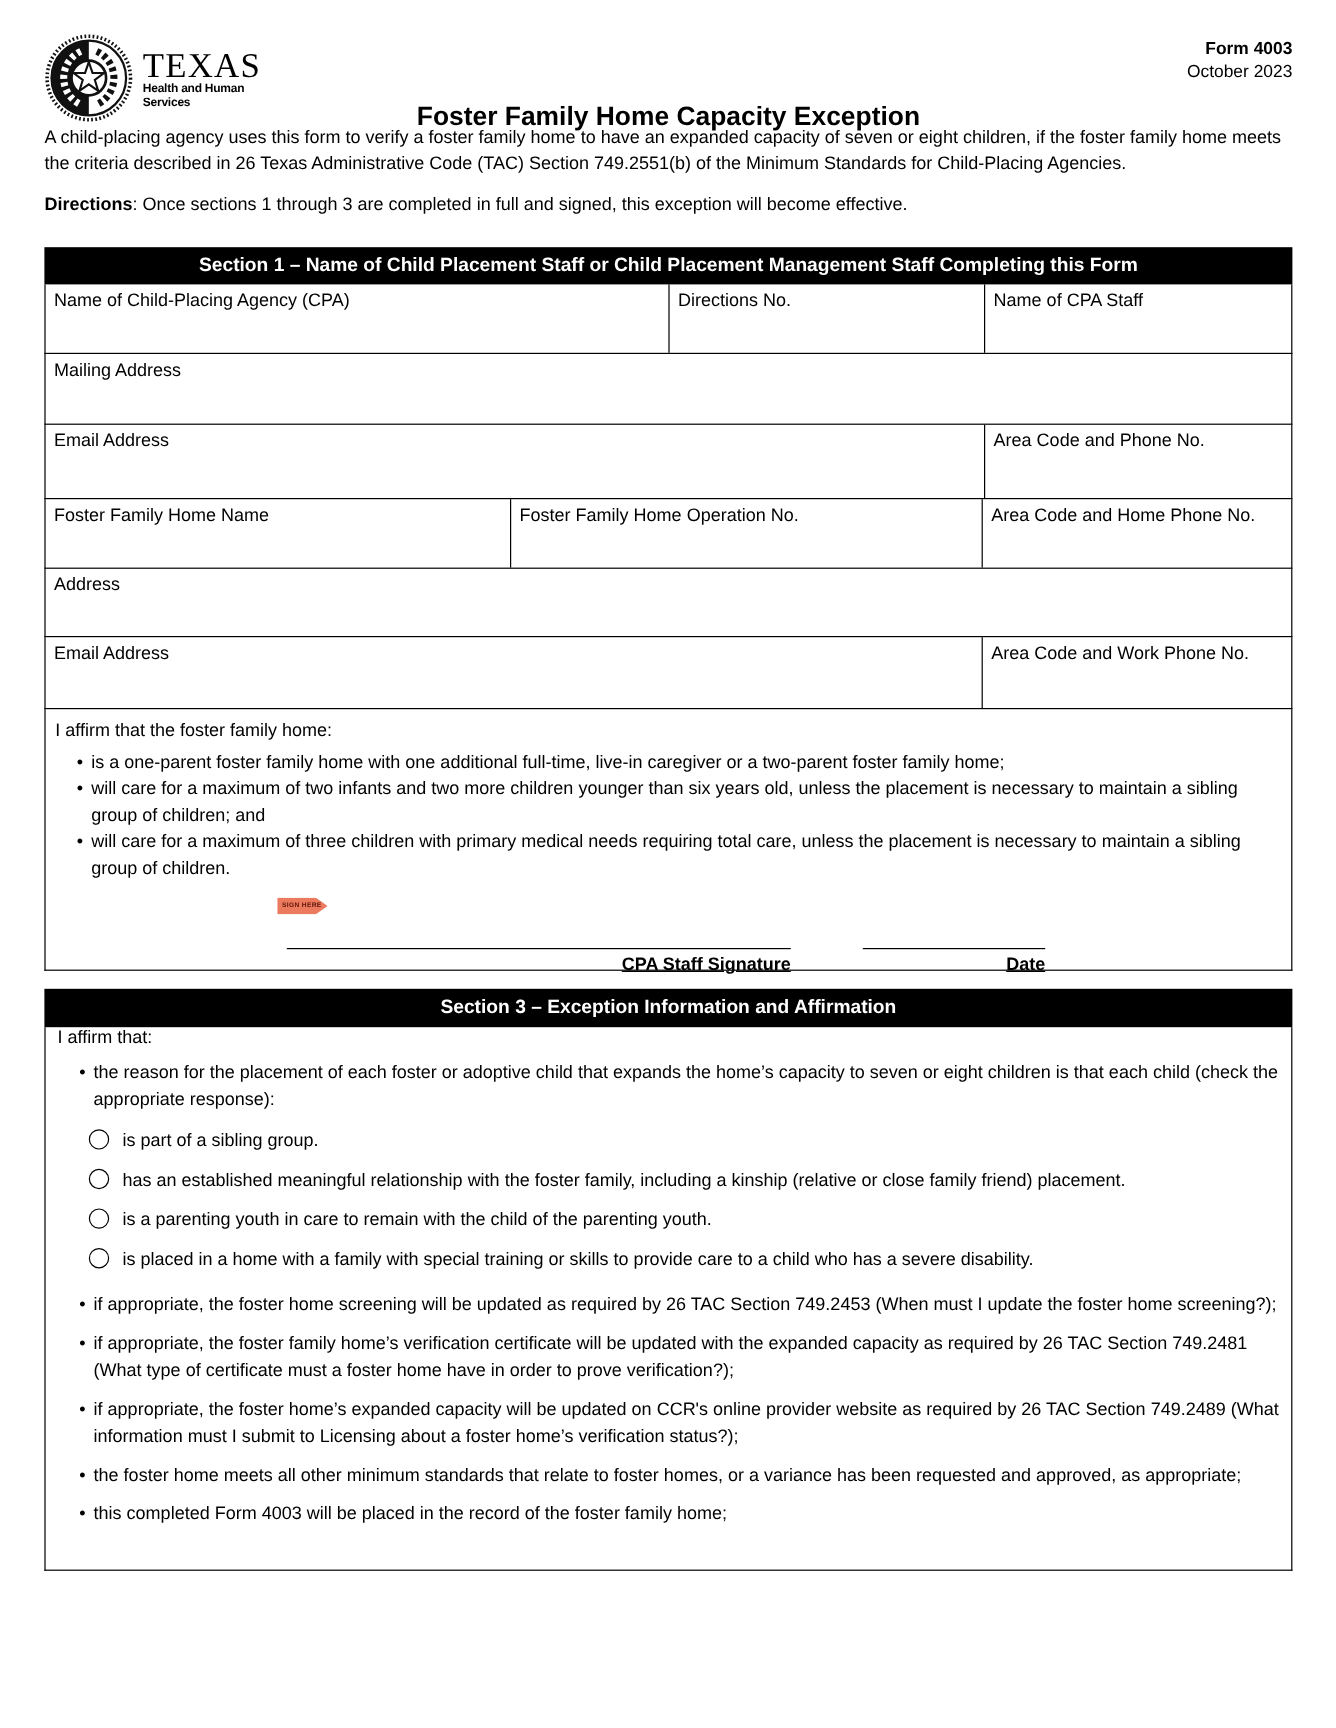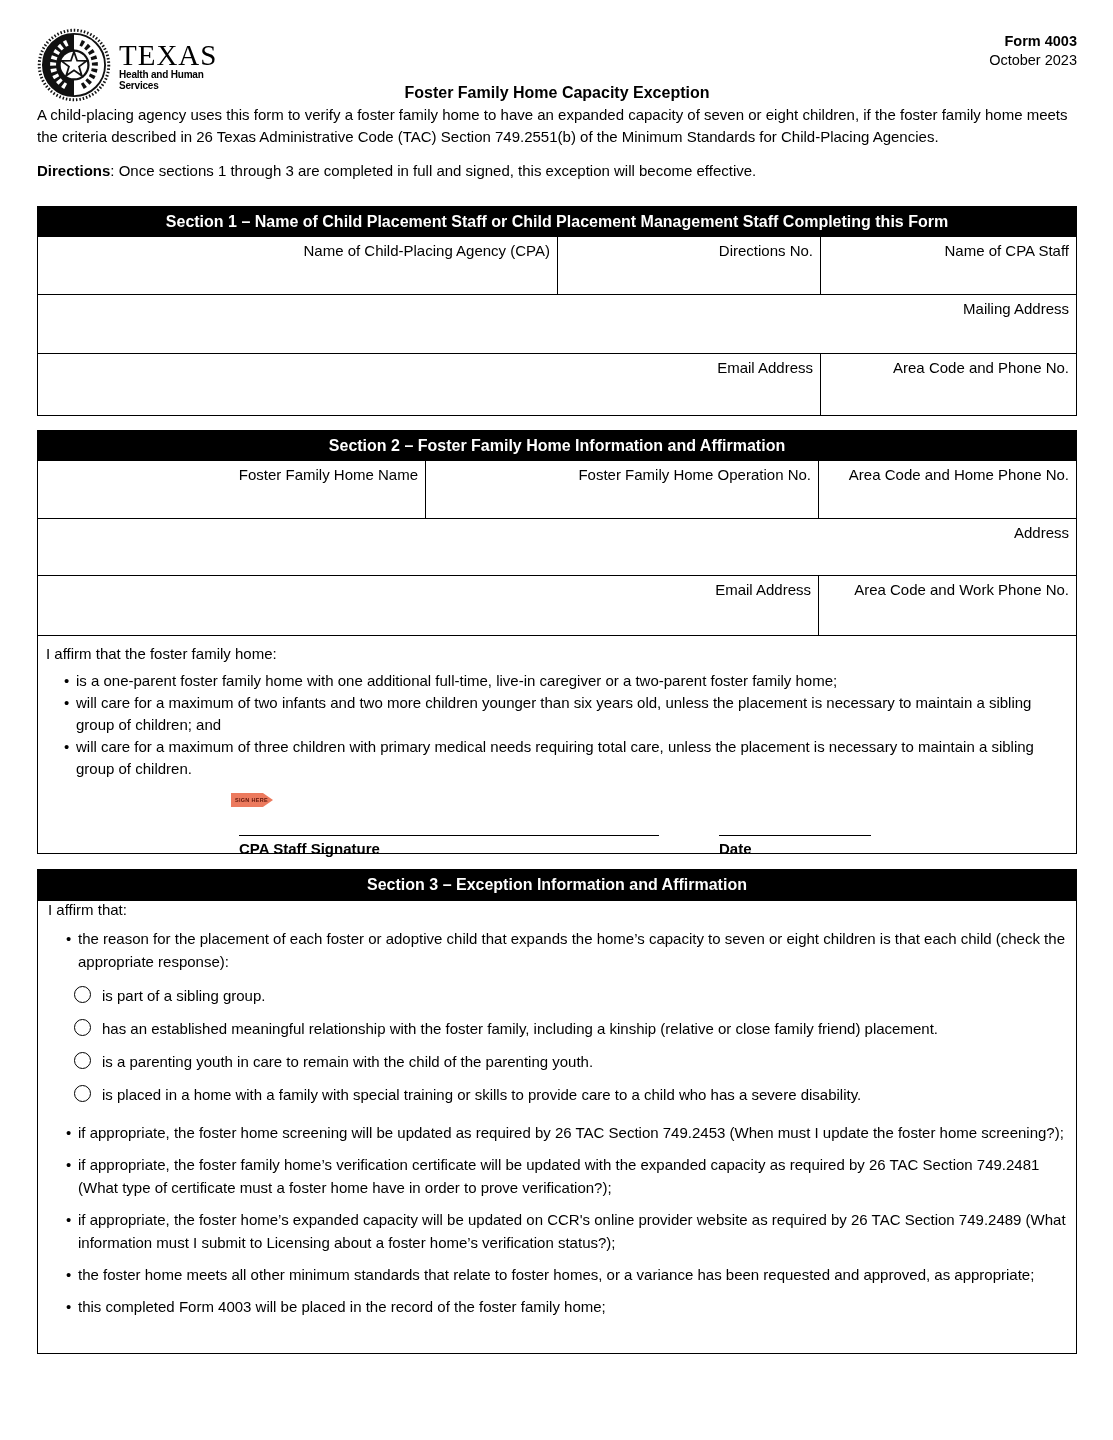--- a/index.html
+++ b/index.html
@@ -12,36 +12,36 @@
 
   
   .hdr { position: relative; height: 96px; padding-top: 28px; }
   .brand { display: flex; align-items: flex-start; gap: 8px; }
   .seal { width: 74px; height: 74px; flex: 0 0 auto; }
   .brand-text { padding-top: 12px; line-height: 1.05; }
   .brand-name { font-family: "Liberation Serif", serif; font-size: 29px; letter-spacing: 1px; font-weight: 500; }
   .brand-sub { font-weight: bold; font-size: 10px; letter-spacing: -0.2px; }
   .form-meta { position: absolute; top: 32px; right: 0; text-align: right; font-size: 14.5px; line-height: 1.3; }
   .form-no { font-weight: bold; text-align: right; }
-  .page-title { position: absolute; left: 0; right: 0; top: 84px; text-align: center; font-size: 16px; font-weight: bold; }
+  .page-title { position: absolute; left: 0; right: 0; top: 84px; text-align: center; font-size: 22px; font-weight: bold; }
 
   
   .intro { margin-top: 8px; line-height: 22px; }
   .directions { margin-top: 12px; line-height: 22px; }
   .directions b { font-weight: bold; }
 
   
   .bar {
     height: 31px; background: #000; color: #fff; text-align: center;
     font-weight: bold; font-size: 16px; line-height: 31px;
   }
   .bar.s1 { margin-top: 24px; }
   .bar.s2 { margin-top: 14px; }
   .bar.s3 { margin-top: 15px; height: 32px; line-height: 32px; }
-  .trow { display: flex; border: 1.5px solid #000; border-top: none; text-align: right; }
+  .trow { display: flex; border: 1.5px solid #000; border-top: none; }
   .cell { border-right: 1.5px solid #000; padding: 4px 7px; line-height: 20px; }
   .cell:last-child { border-right: none; flex: 1; }
   .h58 { height: 58px; } .h59 { height: 59px; } .h62 { height: 62px; }
   .h57 { height: 57px; } .h60 { height: 60px; }
   .w520 { width: 520px; } .w263 { width: 263px; }
   .w388 { width: 388px; } .w393 { width: 393px; }
   .w783 { width: 783px; } .w781 { width: 781px; }
 
   
   .affirm-cell { border: 1.5px solid #000; border-top: none; height: 218px; padding: 7px 8px; line-height: 22px; }
@@ -49,21 +49,21 @@
   .bullet::before { content: "\2022"; position: absolute; left: 18px; }
   .s2-bullets { margin-top: 5px; }
 
   .sign-tag {
     margin: 13px 0 0 185px; width: 42px; height: 14px; background: #ec7a5e;
     clip-path: polygon(0 0, 76% 0, 100% 50%, 76% 100%, 0 100%);
     color: #5d1408; font-size: 5.5px; font-weight: bold; line-height: 14px;
     text-align: left; padding-left: 4px; letter-spacing: 0.3px;
   }
   .sig-row { display: flex; margin: 9px 0 0 193px; gap: 60px; }
-  .sig-col { text-align: left; }
+  .sig-col { text-align: right; text-decoration: underline; }
   .sig-line { height: 20px; border-bottom: 1.5px solid #000; }
   .sig-label { font-weight: bold; margin-top: 2px; font-size: 15px; }
   .sig-col.sig { width: 420px; }
   .sig-col.date { width: 152px; }
 
   
   .s3-body { border: 1.5px solid #000; border-top: none; height: 453px; padding: 0 10px; }
   .s3-body .bullet { margin-top: 9px; line-height: 23px; }
   .reason { margin-top: 10px; }
   .radio-row { display: flex; align-items: flex-start; gap: 11px; margin: 12px 0 12px 26px; line-height: 21px; }
@@ -114,21 +114,20 @@
       <div class="cell"><span>Name of CPA Staff</span></div>
     </div>
     <div class="trow h59">
       <div class="cell"><span>Mailing Address</span></div>
     </div>
     <div class="trow h62">
       <div class="cell w783"><span>Email Address</span></div>
       <div class="cell"><span>Area Code and Phone No.</span></div>
     </div>
 
-    <div class="bar s2">Section 2 – Foster Family Home Information and Affirmation</div>
     <div class="trow h58">
       <div class="cell w388"><span>Foster Family Home Name</span></div>
       <div class="cell w393"><span>Foster Family Home Operation No.</span></div>
       <div class="cell"><span>Area Code and Home Phone No.</span></div>
     </div>
     <div class="trow h57">
       <div class="cell"><span>Address</span></div>
     </div>
     <div class="trow h60">
       <div class="cell w781"><span>Email Address</span></div>

